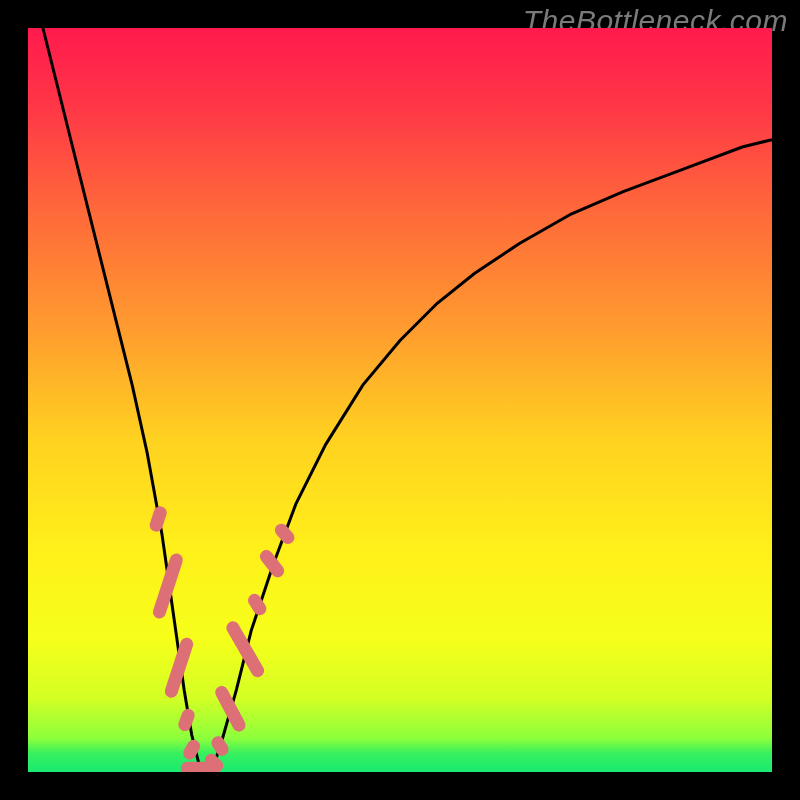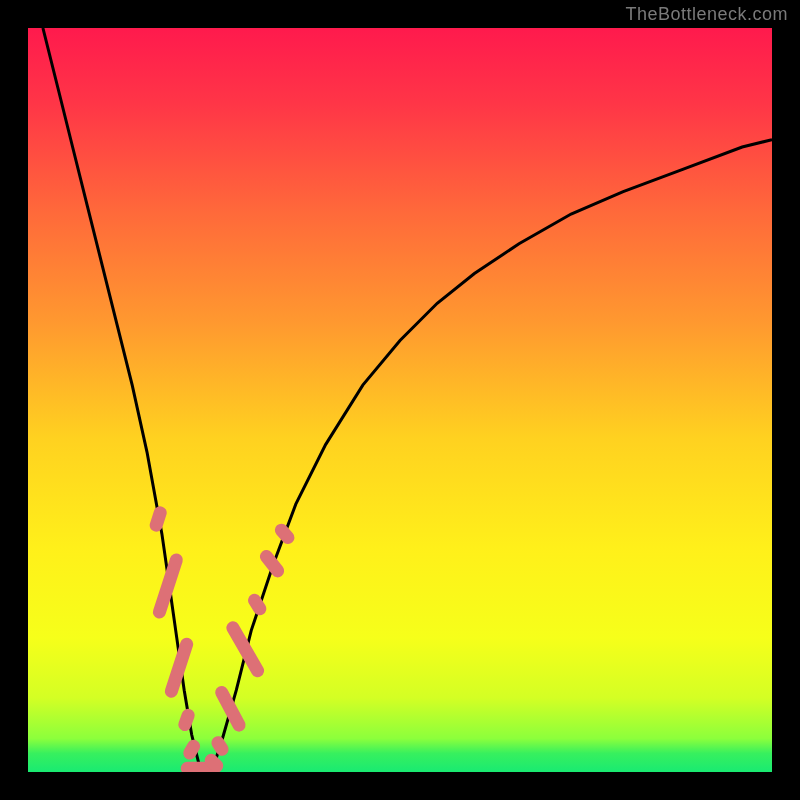--- a/index.html
+++ b/index.html
@@ -17,24 +17,25 @@
     top: 28px;
     width: 744px;
     height: 744px;
     background: #000;
   }
   .watermark {
     position: absolute;
     top: 4px;
     right: 12px;
     color: #7a7a7a;
-    font-size: 18px;
+    font-size: 30px;
     font-weight: 500;
     letter-spacing: 0.5px;
     user-select: none;
+    font-style: italic;
   }
   svg {
     position: absolute;
     left: 0;
     top: 0;
   }
 </style>
 </head>
 <body>
 

